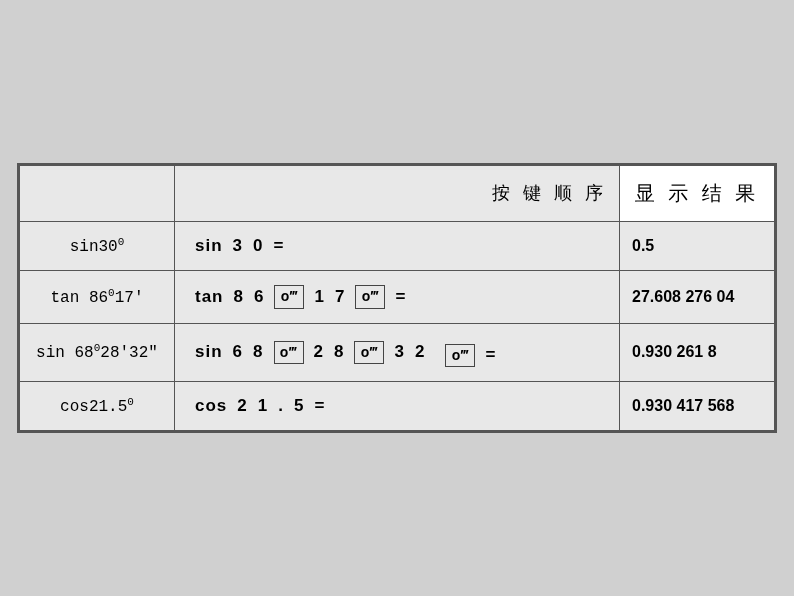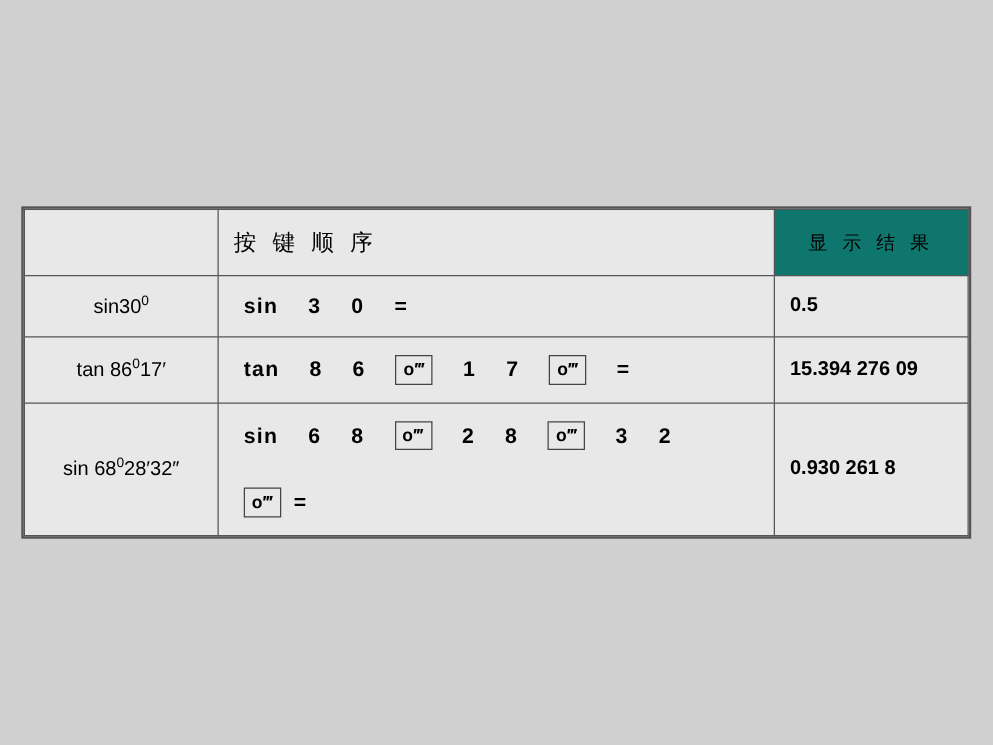--- a/index.html
+++ b/index.html
@@ -24,54 +24,55 @@
     td, th {
       border: 1.5px solid #555;
       padding: 10px 12px;
       vertical-align: middle;
     }
     .col-label {
       width: 155px;
       text-align: center;
       font-size: 17px;
       background: #e8e8e8;
+      font-family: Liberation Mono, monospace;
     }
     .col-sequence {
       background: #e8e8e8;
       font-size: 16px;
       font-weight: bold;
       letter-spacing: 1px;
     }
     .col-result {
       width: 155px;
       text-align: left;
       font-size: 16px;
       font-weight: bold;
       background: #e8e8e8;
     }
     .header-cell {
-      text-align: left;
+      text-align: right;
       font-size: 18px;
       letter-spacing: 4px;
       font-weight: normal;
       background: #e8e8e8;
       padding: 14px 12px;
     }
     .header-result {
       text-align: center;
-      font-size: 15px;
+      font-size: 20px;
       letter-spacing: 4px;
       font-weight: normal;
-      background: #0f766e;
+      background: #ffffff;
       padding: 14px 12px;
     }
     .seq-content {
       display: flex;
       align-items: center;
-      gap: 24px;
+      gap: 10px;
       padding: 4px 8px;
       flex-wrap: wrap;
     }
     .seq-item {
       font-weight: bold;
       font-size: 17px;
     }
     .boxed {
       display: inline-block;
       border: 1.5px solid #444;
@@ -144,21 +145,21 @@
             <span class="seq-item">8</span>
             <span class="seq-item">6</span>
             <span class="boxed">o‴</span>
             <span class="seq-item">1</span>
             <span class="seq-item">7</span>
             <span class="boxed">o‴</span>
             <span class="seq-item">=</span>
           </div>
         </td>
         <td class="col-result">
-          <span class="result-val">15.394 276  09</span>
+          <span class="result-val">27.608 276  04</span>
         </td>
       </tr>
 
       <tr class="row-sin68">
         <td class="col-label">
           <span class="label-expr">sin 68<sup>0</sup>28′32″</span>
         </td>
         <td class="col-sequence">
           <div class="seq-content" style="max-width:400px;">
             <span class="seq-item">sin</span>
@@ -175,15 +176,33 @@
               <span class="boxed">o‴</span>
               <span class="seq-item">=</span>
             </span>
           </div>
         </td>
         <td class="col-result">
           <span class="result-val">0.930 261 8</span>
         </td>
       </tr>
 
+      <tr>
+        <td class="col-label">
+          <span class="label-expr">cos21.5<sup>0</sup></span>
+        </td>
+        <td class="col-sequence">
+          <div class="seq-content">
+            <span class="seq-item">cos</span>
+            <span class="seq-item">2</span>
+            <span class="seq-item">1</span>
+            <span class="seq-item">.</span>
+            <span class="seq-item">5</span>
+            <span class="seq-item">=</span>
+          </div>
+        </td>
+        <td class="col-result">
+          <span class="result-val">0.930 417 568</span>
+        </td>
+      </tr>
     </tbody>
   </table>
 </div>
 
 </body></html>

